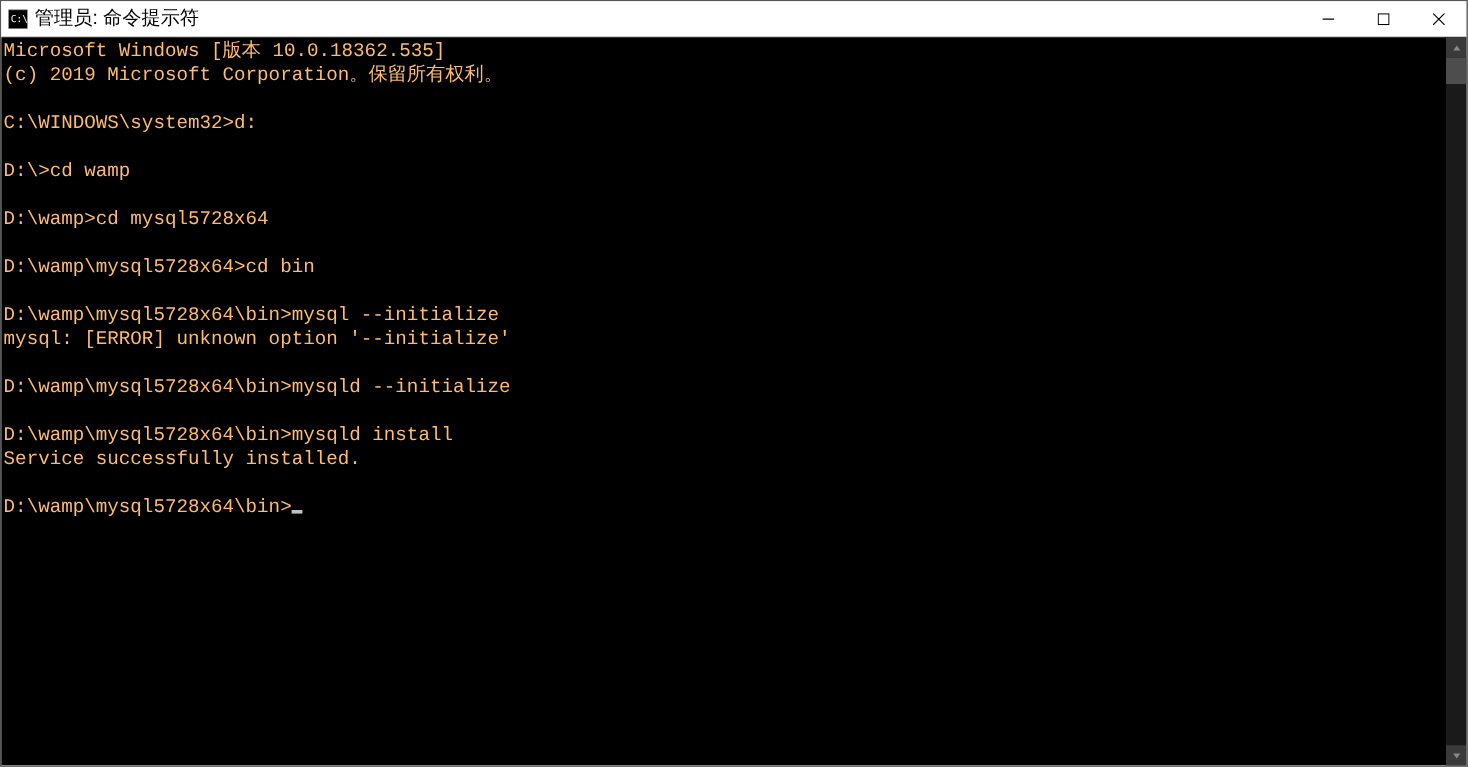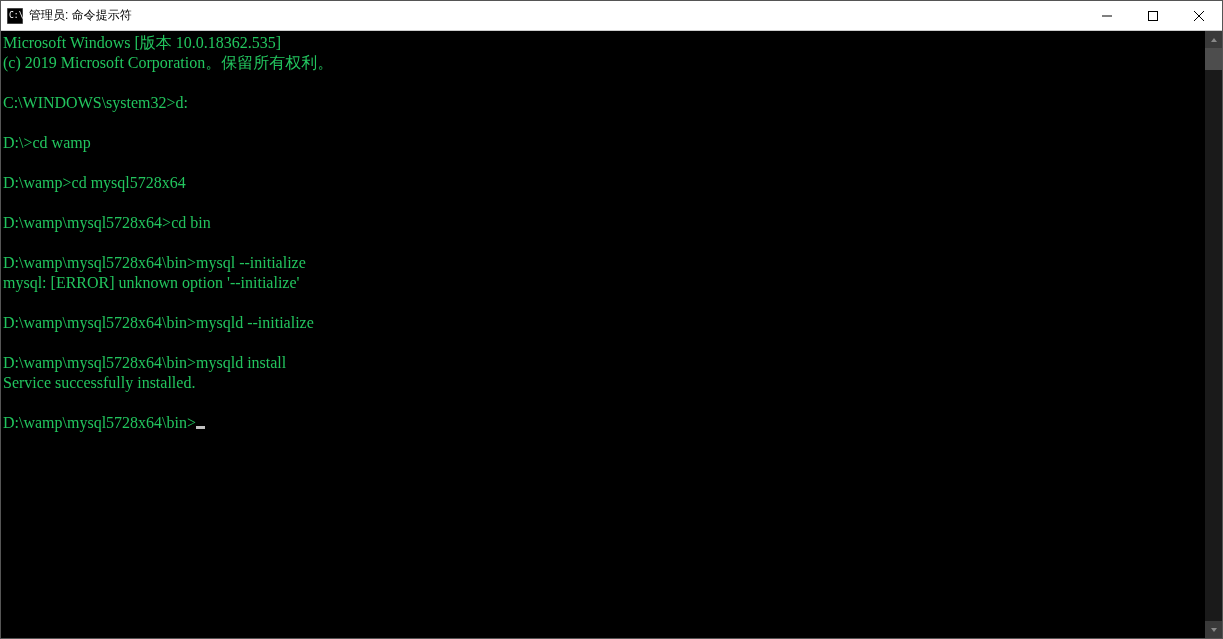--- a/index.html
+++ b/index.html
@@ -27,21 +27,21 @@
     }
     .app-icon {
       width: 16px;
       height: 16px;
       display: flex;
       align-items: center;
       justify-content: center;
     }
     .app-icon svg { width: 16px; height: 16px; }
     .title-text {
-      font-size: 12px;
+      font-size: 16px;
       color: #000;
     }
     .window-controls {
       display: flex;
       height: 100%;
     }
     .win-btn {
       width: 46px;
       height: 100%;
       display: flex;
@@ -55,24 +55,24 @@
     .console-area {
       position: relative;
       background: #000;
       height: calc(100% - 30px);
       width: 100%;
       display: flex;
     }
     .console-content {
       flex: 1;
       padding: 2px 0 15px 2px;
-      font-family: Liberation Serif, serif;
+      font-family: Liberation Mono, monospace;
       font-size: 16px;
       line-height: 20px;
-      color: #22c55e;
+      color: #fdba74;
       white-space: pre;
       overflow: hidden;
     }
     .console-line { min-height: 20px; }
     .scrollbar {
       width: 17px;
       background: #2b2b2b;
       display: flex;
       flex-direction: column;
     }

